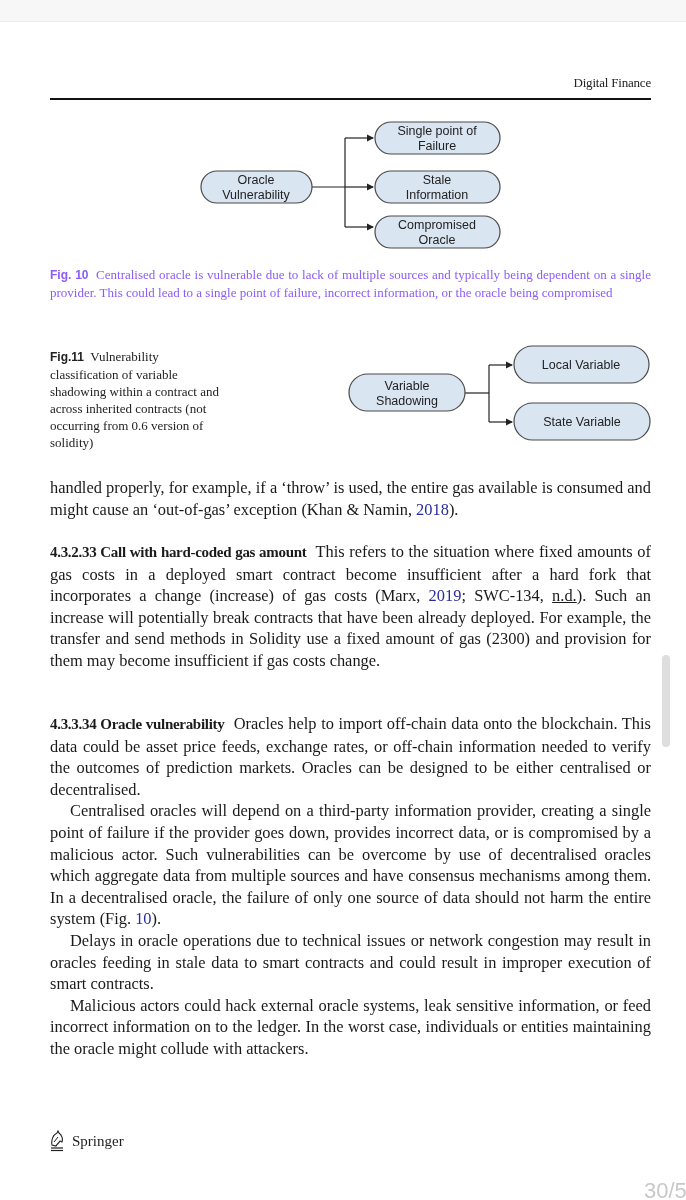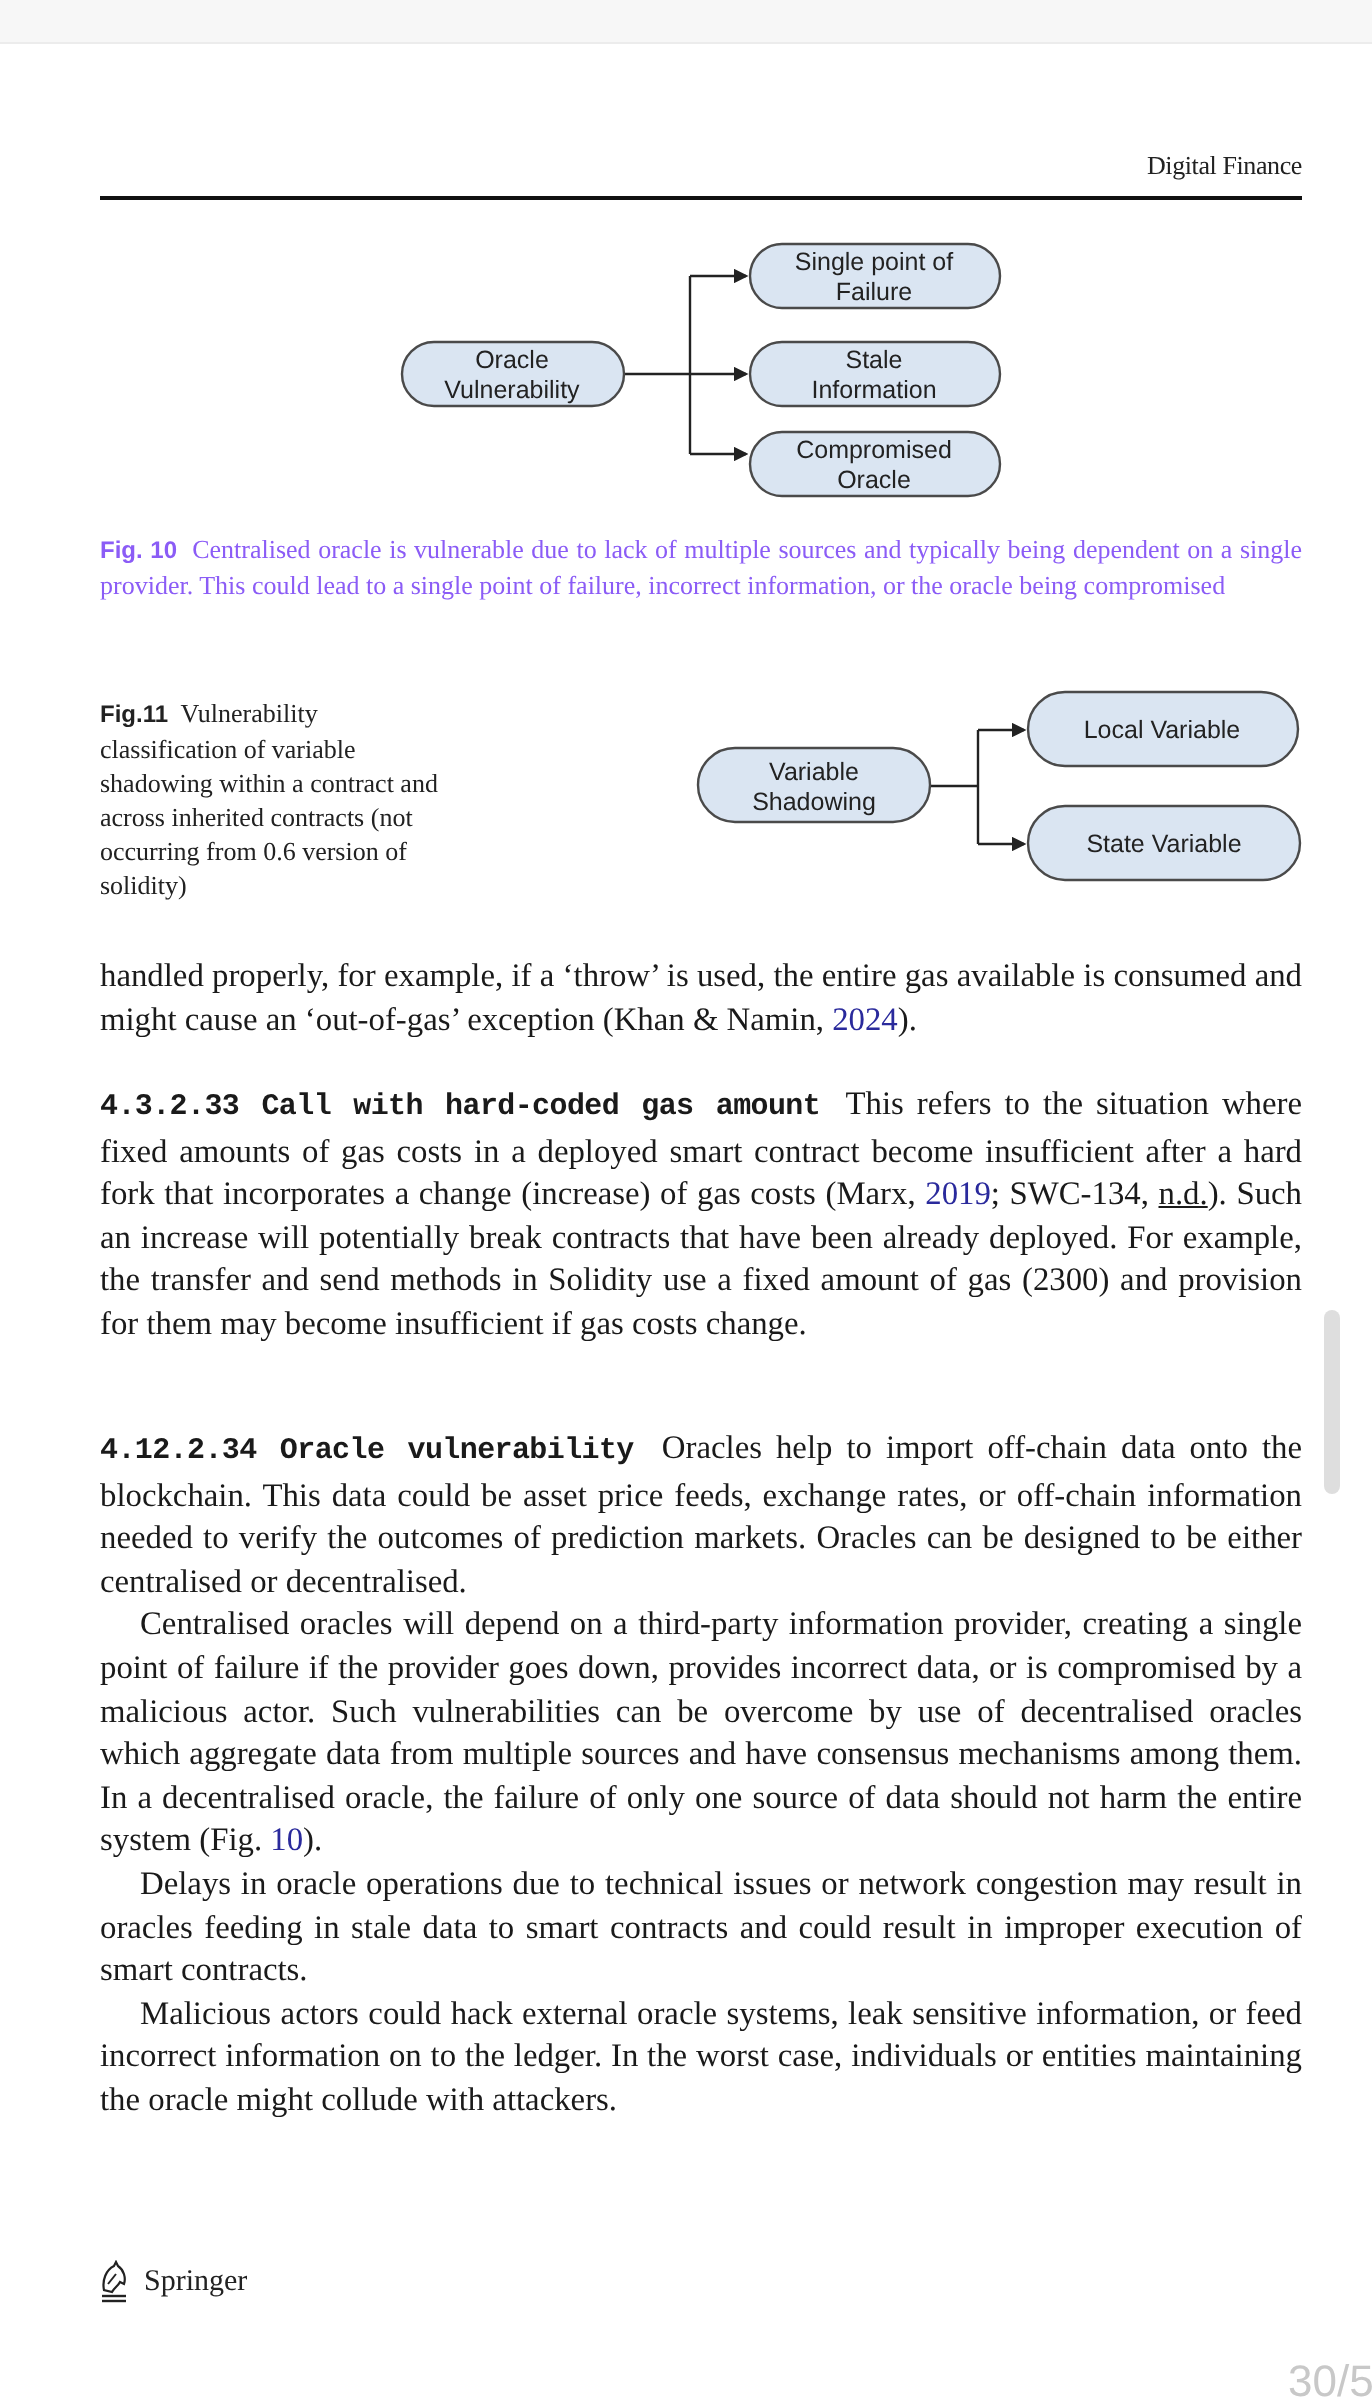--- a/index.html
+++ b/index.html
@@ -31,21 +31,21 @@
     position:absolute; left:50px; top:348px; width:180px;
     font-size:13px; line-height:17px; color:#222;
   }
   .fig11 { position:absolute; left:300px; top:335px; }
   .body-text {
     position:absolute; left:50px; width:601px;
     font-size:16.4px; line-height:21.6px; text-align:justify; color:#1a1a1a;
   }
   .body-text p { margin:0; }
   .indent { text-indent:20px; }
-  .sec-head { font-family:Liberation Mono, monospace; font-weight:bold; font-size:15px; letter-spacing:-0.3px; }
+  .sec-head { font-family:Liberation Serif, serif; font-weight:bold; font-size:15px; letter-spacing:-0.3px; }
   .cite { color:#2a2a9c; }
   .ul { text-decoration:underline; }
   .footer-logo {
     position:absolute; left:48px; top:1130px; display:flex; align-items:center; gap:6px;
     font-size:15px; color:#222;text-align:right;
   }
   .page-num {
     position:absolute; left:644px; top:1178px;
     font-family:"Liberation Sans", sans-serif; font-size:22px; color:#c8c8c8; white-space:nowrap;
   }
@@ -129,34 +129,34 @@
     <text x="281" y="34" text-anchor="middle" font-size="12.5">Local Variable</text>
   </g>
   <g>
     <rect x="214" y="68" width="136" height="37" rx="18.5" fill="#dae5f2" stroke="#4a4a4a" stroke-width="1.2"></rect>
     <text x="282" y="91" text-anchor="middle" font-size="12.5">State Variable</text>
   </g>
 </svg>
 
 <div class="body-text" style="top:477px;">
   <p>
-    <span>handled properly, for example, if a ‘throw’ is used, the entire gas available is consumed and might cause an ‘out-of-gas’ exception (Khan &amp; Namin, </span><span class="cite">2024</span><span>).</span>
+    <span>handled properly, for example, if a ‘throw’ is used, the entire gas available is consumed and might cause an ‘out-of-gas’ exception (Khan &amp; Namin, </span><span class="cite">2018</span><span>).</span>
   </p>
 </div>
 
 <div class="body-text" style="top:541px;">
   <p>
     <span class="sec-head">4.3.2.33 Call with hard-coded gas amount</span>&nbsp;
     <span>This refers to the situation where fixed amounts of gas costs in a deployed smart contract become insufficient after a hard fork that incorporates a change (increase) of gas costs (Marx, </span><span class="cite">2019</span><span>; SWC-134, </span><span class="ul">n.d.</span><span>). Such an increase will potentially break contracts that have been already deployed. For example, the transfer and send methods in Solidity use a fixed amount of gas (2300) and provision for them may become insufficient if gas costs change.</span>
   </p>
 </div>
 
 <div class="body-text" style="top:713px;">
   <p>
-    <span class="sec-head">4.12.2.34 Oracle vulnerability</span>&nbsp;
+    <span class="sec-head">4.3.3.34 Oracle vulnerability</span>&nbsp;
     <span>Oracles help to import off-chain data onto the blockchain. This data could be asset price feeds, exchange rates, or off-chain information needed to verify the outcomes of prediction markets. Oracles can be designed to be either centralised or decentralised.</span>
   </p>
   <p class="indent">
     <span>Centralised oracles will depend on a third-party information provider, creating a single point of failure if the provider goes down, provides incorrect data, or is compromised by a malicious actor. Such vulnerabilities can be overcome by use of decentralised oracles which aggregate data from multiple sources and have consensus mechanisms among them. In a decentralised oracle, the failure of only one source of data should not harm the entire system (Fig. </span><span class="cite">10</span><span>).</span>
   </p>
   <p class="indent">Delays in oracle operations due to technical issues or network congestion may result in oracles feeding in stale data to smart contracts and could result in improper execution of smart contracts.</p>
   <p class="indent">Malicious actors could hack external oracle systems, leak sensitive information, or feed incorrect information on to the ledger. In the worst case, individuals or entities maintaining the oracle might collude with attackers.</p>
 </div>
 
 <div class="footer-logo">

